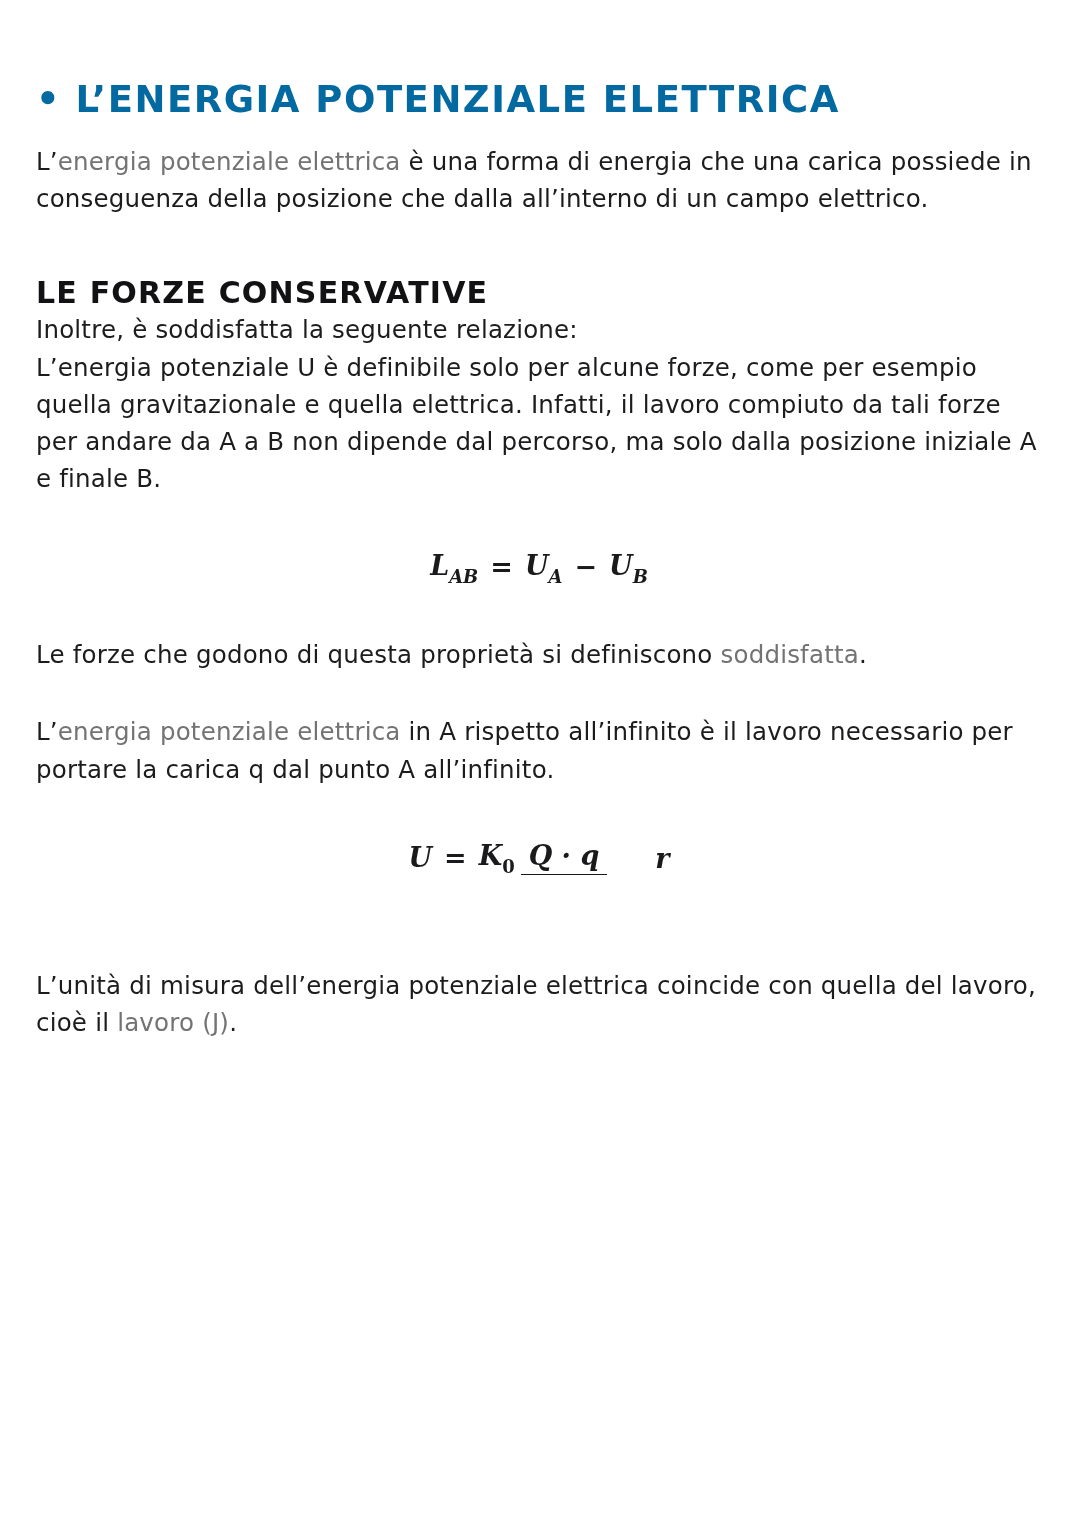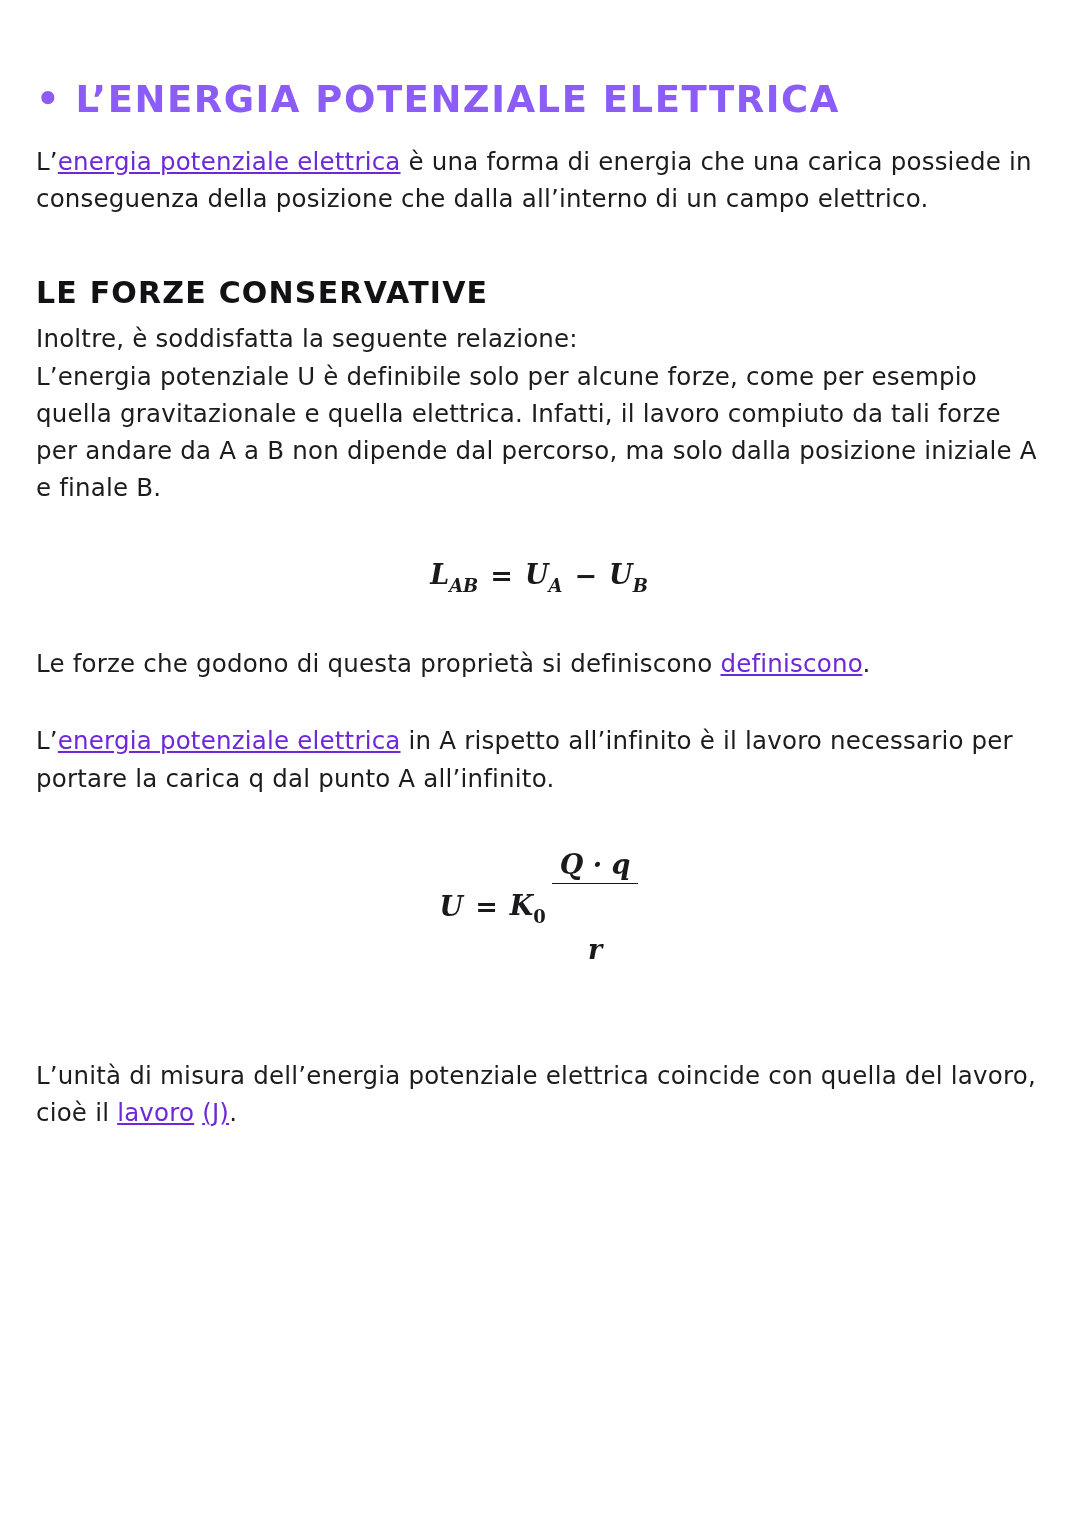--- a/index.html
+++ b/index.html
@@ -14,40 +14,40 @@
     color: #1c1c1e;
     overflow: hidden;
   }
   .content {
     padding: 78px 38px 0 36px;
   }
   .title {
     font-size: 37px;
     font-weight: 700;
     letter-spacing: 1.5px;
-    color: #8b5cf6;
+    color: #0369a1;
     margin-bottom: 22px;
     font-family: "DejaVu Sans", sans-serif;
   }
   .para {
     font-size: 24.5px;
     line-height: 1.52;
     letter-spacing: 0.2px;
     color: #1c1c1e;
     max-width: 1010px;
   }
-  .accent { color: #6d28d9; text-decoration: underline; }
+  .accent { color: #737373; }
   .gap-lg { height: 58px; }
   .gap-md { height: 40px; }
   .section-heading {
     font-size: 30px;
     font-weight: 700;
     letter-spacing: 1.2px;
     color: #121214;
-    margin-bottom: 10px;
+    margin-bottom: 1px;
     font-family: "DejaVu Sans", sans-serif;
   }
   .formula {
     font-family: "DejaVu Serif", "Liberation Serif", serif;
     font-style: italic;
     font-size: 27px;
     text-align: center;
     color: #1a1a1c;
     margin: 52px 0;
     display: flex;
@@ -60,21 +60,20 @@
     font-size: 18px;
     font-style: italic;
     line-height: 1;
     position: relative;
     top: 2px;
   }
   .formula sub.rm { font-style: normal; }
   .formula .op { padding: 0 10px; }
   .frac {
     display: inline-flex;
-    flex-direction: column;
     align-items: center;
     vertical-align: middle;
     margin-left: 4px;
     line-height: 1.15;
     gap: 48px;
   }
   .frac .num {
     border-bottom: 1.6px solid #1a1a1c;
     padding: 0 8px 3px 8px;
   }
@@ -98,21 +97,21 @@
     <p class="para"><span>L’energia potenziale U è definibile solo per alcune forze, come per esempio quella gravitazionale e quella elettrica. Infatti, il lavoro compiuto da tali forze per andare da A a B non dipende dal percorso, ma solo dalla posizione iniziale A e finale B.</span></p>
 
     <div class="formula">
       <span><span>L</span><sub>AB</sub></span>
       <span class="op">=</span>
       <span><span>U</span><sub>A</sub></span>
       <span class="op">−</span>
       <span><span>U</span><sub>B</sub></span>
     </div>
 
-    <p class="para"><span>Le forze che godono di questa proprietà si definiscono </span><span class="accent">definiscono</span><span>.</span></p>
+    <p class="para"><span>Le forze che godono di questa proprietà si definiscono </span><span class="accent">soddisfatta</span><span>.</span></p>
 
     <div class="gap-md"></div>
 
     <p class="para"><span>L’</span><span class="accent">energia potenziale elettrica</span><span> in A rispetto all’infinito è il lavoro necessario per portare la carica q dal punto A all’infinito.</span></p>
 
     <div class="formula">
       <span>U</span>
       <span class="op">=</span>
       <span><span>K</span><sub class="rm">0</sub></span>
       <span class="frac">

